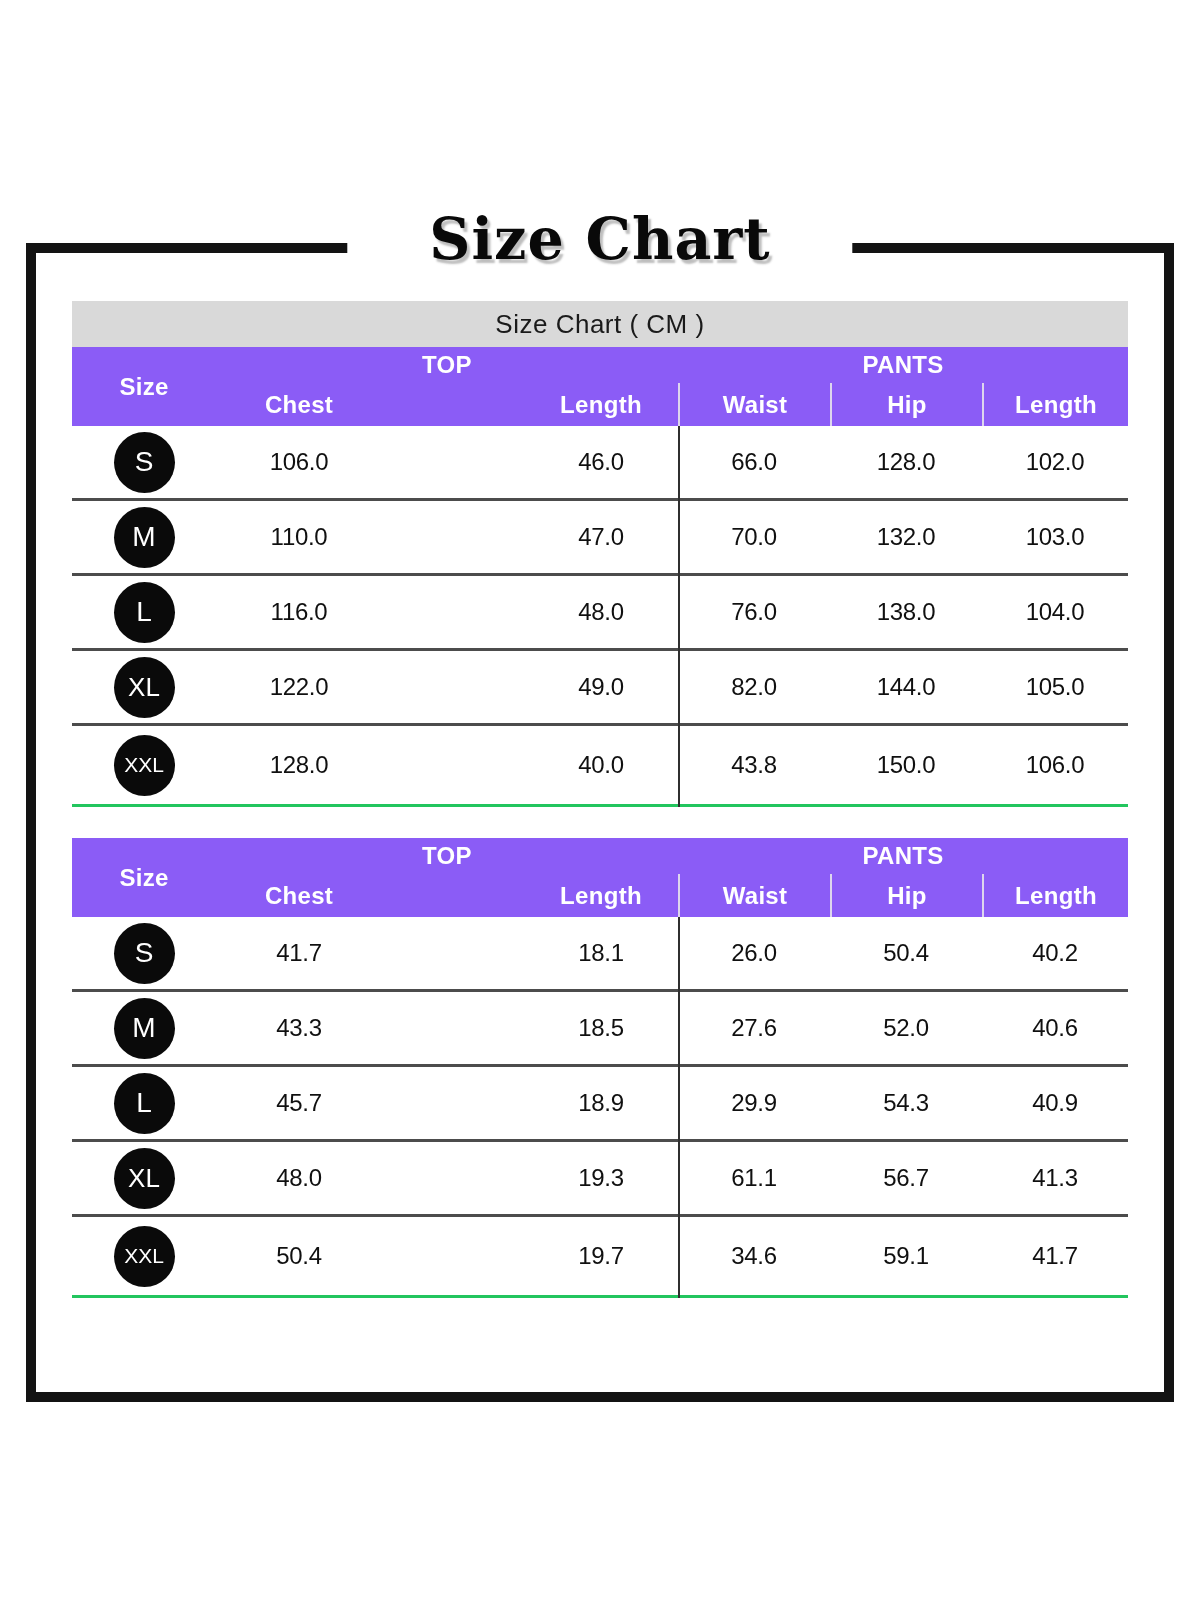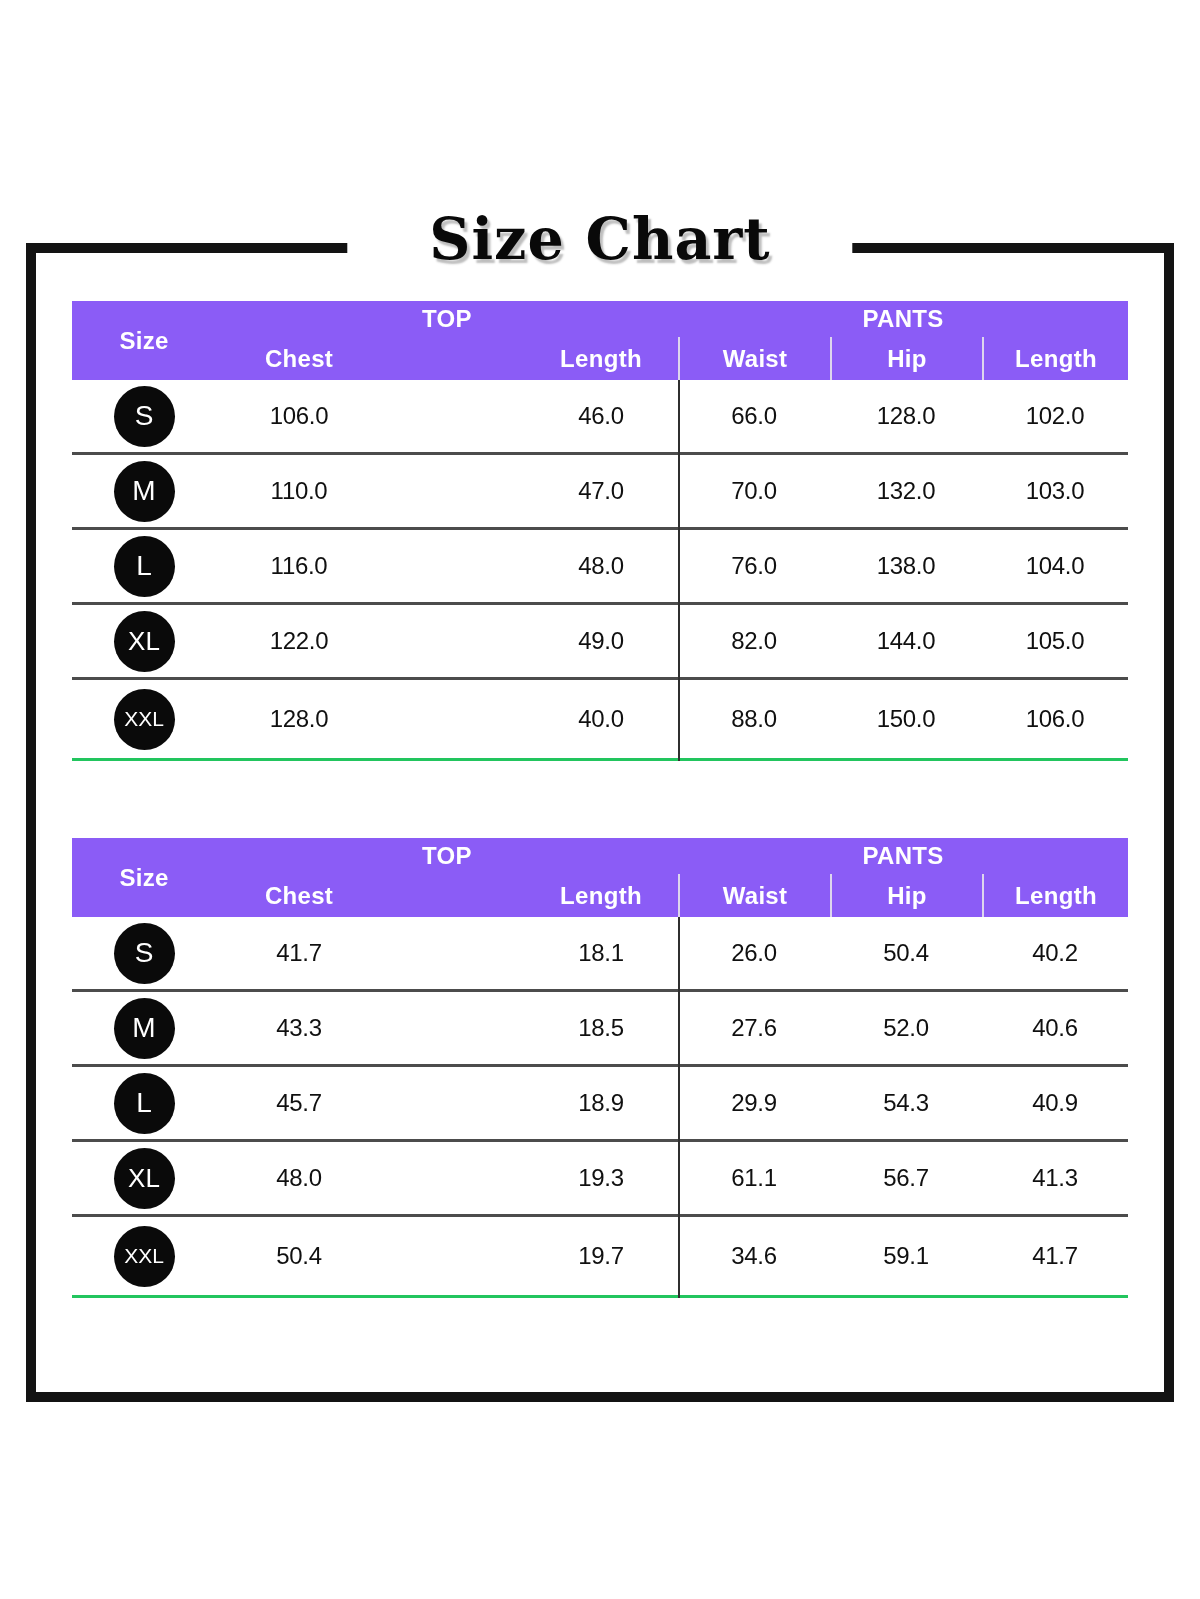--- a/index.html
+++ b/index.html
@@ -71,20 +71,21 @@
 </style>
 </head>
 <body>
 
 <div class="canvas">
 
   <div class="page-title">Size Chart</div>
   <div class="frame"></div>
 
   <section class="size-table t1">
+    <div class="gray-head">Size Chart ( CM )</div>
 
     <div class="black-head">
       <div class="cell size-label">Size</div>
       <div class="cell g-top">TOP</div>
       <div class="cell g-pants">PANTS</div>
       <div class="cell sub col2">Chest</div>
       <div class="cell sub col4">Length</div>
       <div class="cell sub col5 sep">Waist</div>
       <div class="cell sub col6 sep">Hip</div>
       <div class="cell sub col7 sep">Length</div>
@@ -136,21 +137,21 @@
         <div class="val col6">144.0</div>
         <div class="val col7">105.0</div>
       </div>
 
       <div class="row">
         <div class="badge-wrap">
             <span class="badge b3">XXL</span>
           </div>
         <div class="val col2">128.0</div>
         <div class="val col4">40.0</div>
-        <div class="val col5">88.0</div>
+        <div class="val col5">43.8</div>
         <div class="val col6">150.0</div>
         <div class="val col7">106.0</div>
       </div>
     </div>
   </section>
 
   <section class="size-table t2">
 
     <div class="black-head">
       <div class="cell size-label">Size</div>

